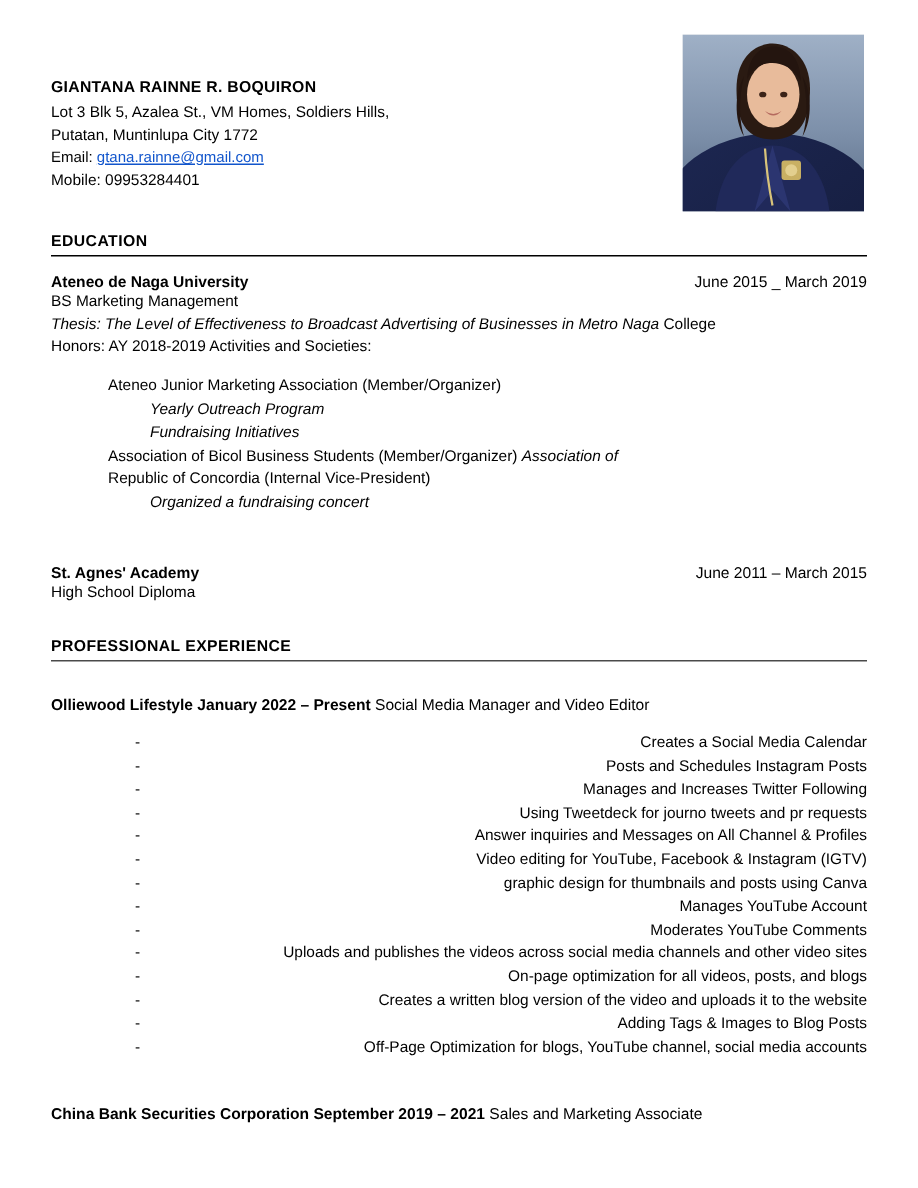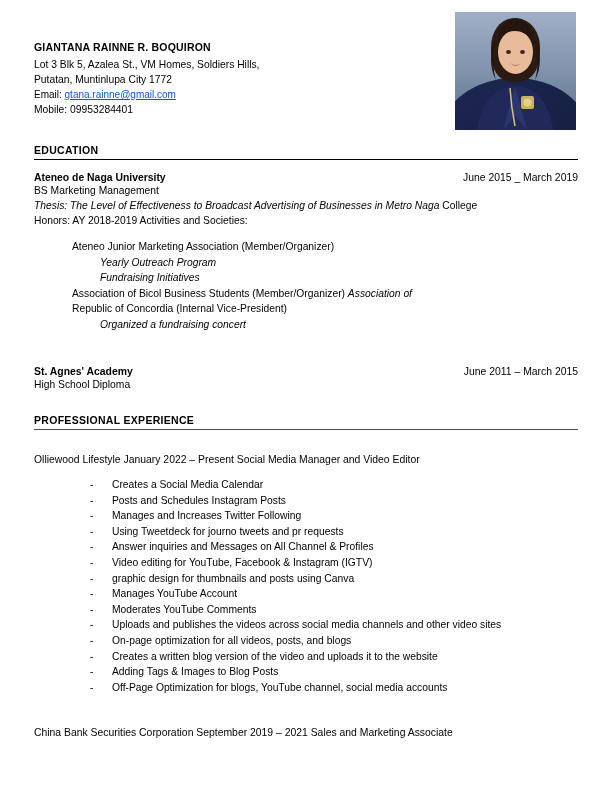--- a/index.html
+++ b/index.html
@@ -13,21 +13,21 @@
     font-family: "Liberation Sans", sans-serif;
     color: #000000;
     position: relative;
     overflow: hidden;
   }
   .page {
     position: relative;
     width: 612px;
     height: 792px;
     box-sizing: border-box;
-    padding: 12px 34px 0 34px;
+    padding: 23px 34px 0 34px;
   }
   
   .header {
     position: relative;
     min-height: 110px;
   }
   .contact-block {
     position: absolute;
     left: 0;
     top: 29px;
@@ -116,31 +116,32 @@
 
   .gap-lg { height: 34px; }
   .gap-md { height: 20px; }
   .gap-sm { height: 10px; }
 
   
   .job-line {
     font-size: 10.4px;
     line-height: 15px;
   }
-  .job-line .bold { font-weight: normal; }
+  .job-line .bold { font-weight: bold; }
   ul.dash-list {
     list-style: none;
     margin: 10px 0 0 0;
     padding: 0 0 0 56px;
   }
   ul.dash-list li {
     position: relative;
     font-size: 10.3px;
     line-height: 15.6px;
     padding-left: 22px;
+    text-align: right;
   }
   ul.dash-list li:before {
     content: "-";
     position: absolute;
     left: 0;
     top: 0;
   }
 </style>
 </head>
 <body>

